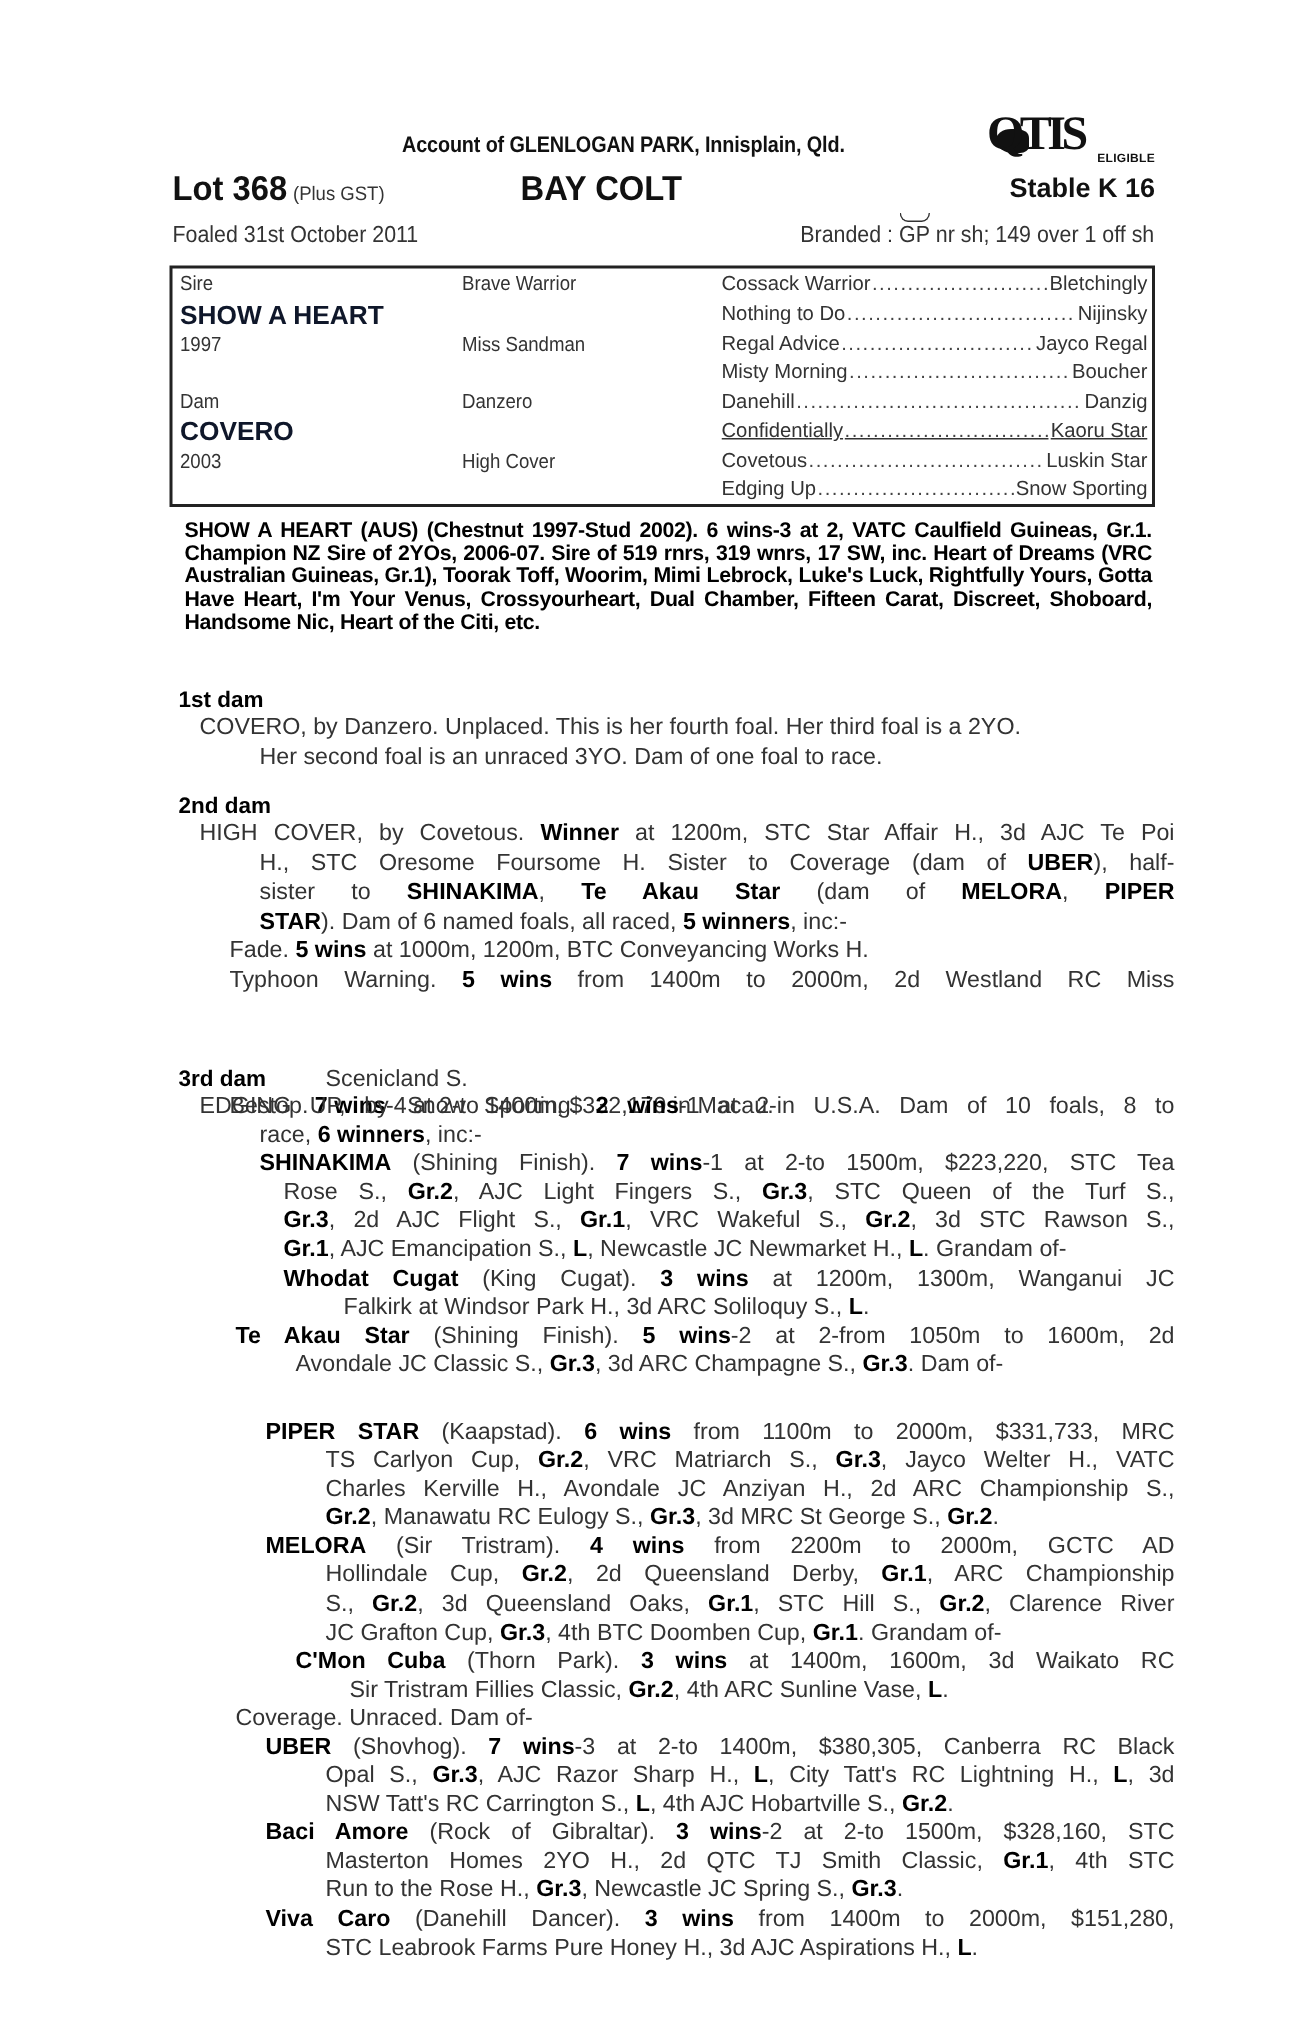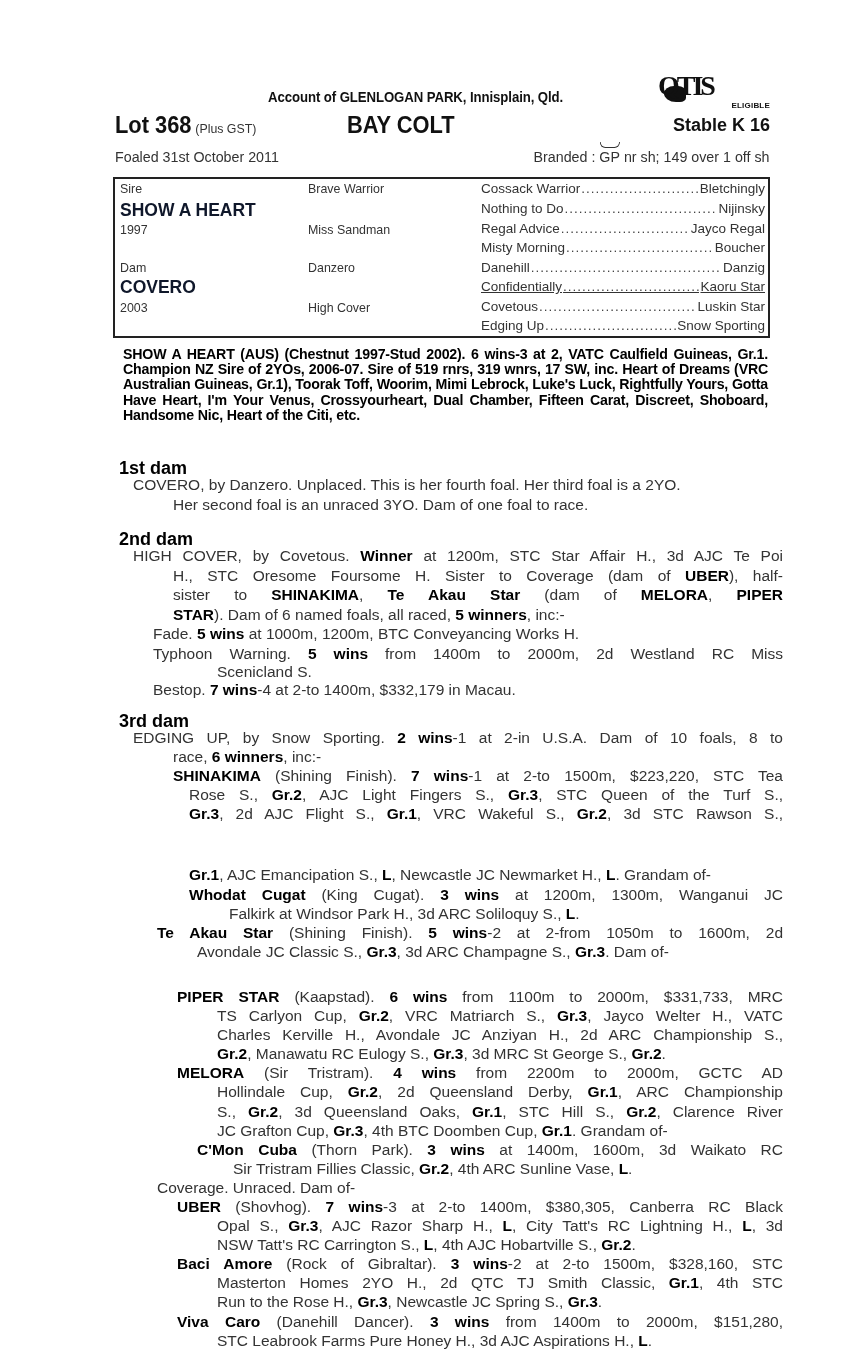--- a/index.html
+++ b/index.html
@@ -1,21 +1,21 @@
 <!DOCTYPE html>
 <html><head>
 <meta charset="utf-8">
 <style>
   html, body { margin:0; padding:0; background:#ffffff; }
   body { width:860px; height:1356px; position:relative; overflow:hidden; color:#111; font-family:"Liberation Sans", sans-serif; }
   .page { position:absolute; left:113px; top:0; width:657px; }
 
   .account { position:absolute; top:88px; left:155px; font-family:"Liberation Sans", sans-serif; font-weight:bold; font-size:15px; transform:scaleX(0.88); transform-origin:left; letter-spacing:-0.1px; white-space:nowrap; }
   .qtis { position:absolute; top:72px; left:545px; width:112px; height:38px; }
-  .qtis .q { position:absolute; left:0; top:-2px; font-family:"Liberation Serif", serif; font-size:28px; font-weight:bold; letter-spacing:-3px; }
+  .qtis .q { position:absolute; left:0; top:-2px; font-family:"Liberation Serif", serif; font-size:32px; font-weight:bold; letter-spacing:-3px; }
   .qtis .elig { position:absolute; right:0; top:29px; font-size:8px; font-weight:bold; letter-spacing:0.2px; }
   .qtis .horse { position:absolute; left:6px; top:14px; width:22px; height:16px; background:#111; border-radius:50% 40% 30% 60%; }
 
   .lotrow { position:absolute; top:112px; left:2px; width:655px; height:26px; }
   .lot { position:absolute; left:0; top:0; font-weight:bold; font-size:23px; transform:scaleX(0.95); transform-origin:left; white-space:nowrap; }
   .plusgst { font-weight:normal; font-size:13px; color:#333; margin-left:4px; }
   .colt { position:absolute; left:232px; top:0; font-weight:bold; font-size:23px; transform:scaleX(0.95); transform-origin:left; }
   .stable { position:absolute; right:0; top:3px; font-weight:bold; font-size:18px; }
 
   .foaled { position:absolute; top:148px; left:2px; font-size:15.5px; color:#333; transform:scaleX(0.92); transform-origin:left; white-space:nowrap;}
@@ -25,28 +25,28 @@
 
   .ped { position:absolute; top:177px; left:0; width:653px; height:157px; border:2px solid #222; font-size:13.5px; color:#333; }
   .ped .c { position:absolute; white-space:nowrap; transform:scaleX(0.92); transform-origin:left; }
   .ped .big { font-weight:bold; font-size:17.5px; color:#0f172a; transform:scaleX(1); }
   .ped .g3 { position:absolute; left:366px; width:284px; display:flex; justify-content:space-between; overflow:hidden; white-space:nowrap; font-size:13.5px; }
   .ped .g3 .dots { flex:1; overflow:hidden; margin:0 1px; letter-spacing:1px; color:#444; }
   .ped .g3 .dots::before { content:"................................................................................"; }
 
   .sireblurb { position:absolute; top:347px; left:10px; width:645px; font-weight:bold; font-size:14.2px; line-height:15.2px; text-align:justify; letter-spacing:-0.2px; color:#000; }
 
-  .section-head { position:absolute; left:6px; font-weight:bold; font-size:18px; color:#000; }
+  .section-head { position:absolute; left:6px; font-weight:bold; font-size:15px; color:#000; }
   .para { position:absolute; left:20px; width:650px; font-size:15.5px; line-height:19.5px; color:#333; text-align:justify; }
   .para b { color:#000; }
   .line { display:block; white-space:nowrap; }
   .j { text-align:justify; text-align-last:justify; display:block; }
   .i1 { padding-left:20px; }
   .i2 { padding-left:40px; }
-  .i4 { padding-left:84px; }
+  .i4 { padding-left:84px;margin-top:48px; }
   .i5 { padding-left:106px; }
 </style>
 </head>
 <body>
 
 <div class="page">
 
   <div class="account">Account of GLENLOGAN PARK, Innisplain, Qld.</div>
   <div class="qtis">
     <span class="horse"></span>
@@ -143,21 +143,21 @@
   </div>
 
   <div class="section-head" style="top:711px;">3rd dam</div>
   <div class="para" style="top:728px;line-height:19.1px;">
     <span class="j"><span>EDGING UP, by Snow Sporting. </span><b>2 wins</b><span>-1 at 2-in U.S.A. Dam of 10 foals, 8 to</span></span>
     <span class="line i2"><span>race, </span><b>6 winners</b><span>, inc:-</span></span>
 
     <span class="j i2"><b>SHINAKIMA</b><span> (Shining Finish). </span><b>7 wins</b><span>-1 at 2-to 1500m, $223,220, STC Tea</span></span>
     <span class="j i5" style="padding-left:56px;"><span>Rose S., </span><b>Gr.2</b><span>, AJC Light Fingers S., </span><b>Gr.3</b><span>, STC Queen of the Turf S.,</span></span>
     <span class="j" style="padding-left:56px;"><b>Gr.3</b><span>, 2d AJC Flight S., </span><b>Gr.1</b><span>, VRC Wakeful S., </span><b>Gr.2</b><span>, 3d STC Rawson S.,</span></span>
-    <span class="line" style="padding-left:56px;margin-top:42px;"><b>Gr.1</b><span>, AJC Emancipation S., </span><b>L</b><span>, Newcastle JC Newmarket H., </span><b>L</b><span>. Grandam of-</span></span>
+    <span class="line" style="padding-left:56px;"><b>Gr.1</b><span>, AJC Emancipation S., </span><b>L</b><span>, Newcastle JC Newmarket H., </span><b>L</b><span>. Grandam of-</span></span>
 
     <span class="j" style="padding-left:56px;"><b>Whodat Cugat</b><span> (King Cugat). </span><b>3 wins</b><span> at 1200m, 1300m, Wanganui JC</span></span>
     <span class="line" style="padding-left:96px;"><span>Falkirk at Windsor Park H., 3d ARC Soliloquy S., </span><b>L</b><span>.</span></span>
 
     <span class="j i2" style="padding-left:24px;"><b>Te Akau Star</b><span> (Shining Finish). </span><b>5 wins</b><span>-2 at 2-from 1050m to 1600m, 2d</span></span>
     <span class="line" style="padding-left:64px;"><span>Avondale JC Classic S., </span><b>Gr.3</b><span>, 3d ARC Champagne S., </span><b>Gr.3</b><span>. Dam of-</span></span>
 
     <span class="j" style="padding-left:44px;margin-top:26px;"><b>PIPER STAR</b><span> (Kaapstad). </span><b>6 wins</b><span> from 1100m to 2000m, $331,733, MRC</span></span>
     <span class="j" style="padding-left:84px;"><span>TS Carlyon Cup, </span><b>Gr.2</b><span>, VRC Matriarch S., </span><b>Gr.3</b><span>, Jayco Welter H., VATC</span></span>
     <span class="j" style="padding-left:84px;"><span>Charles Kerville H., Avondale JC Anziyan H., 2d ARC Championship S.,</span></span>

